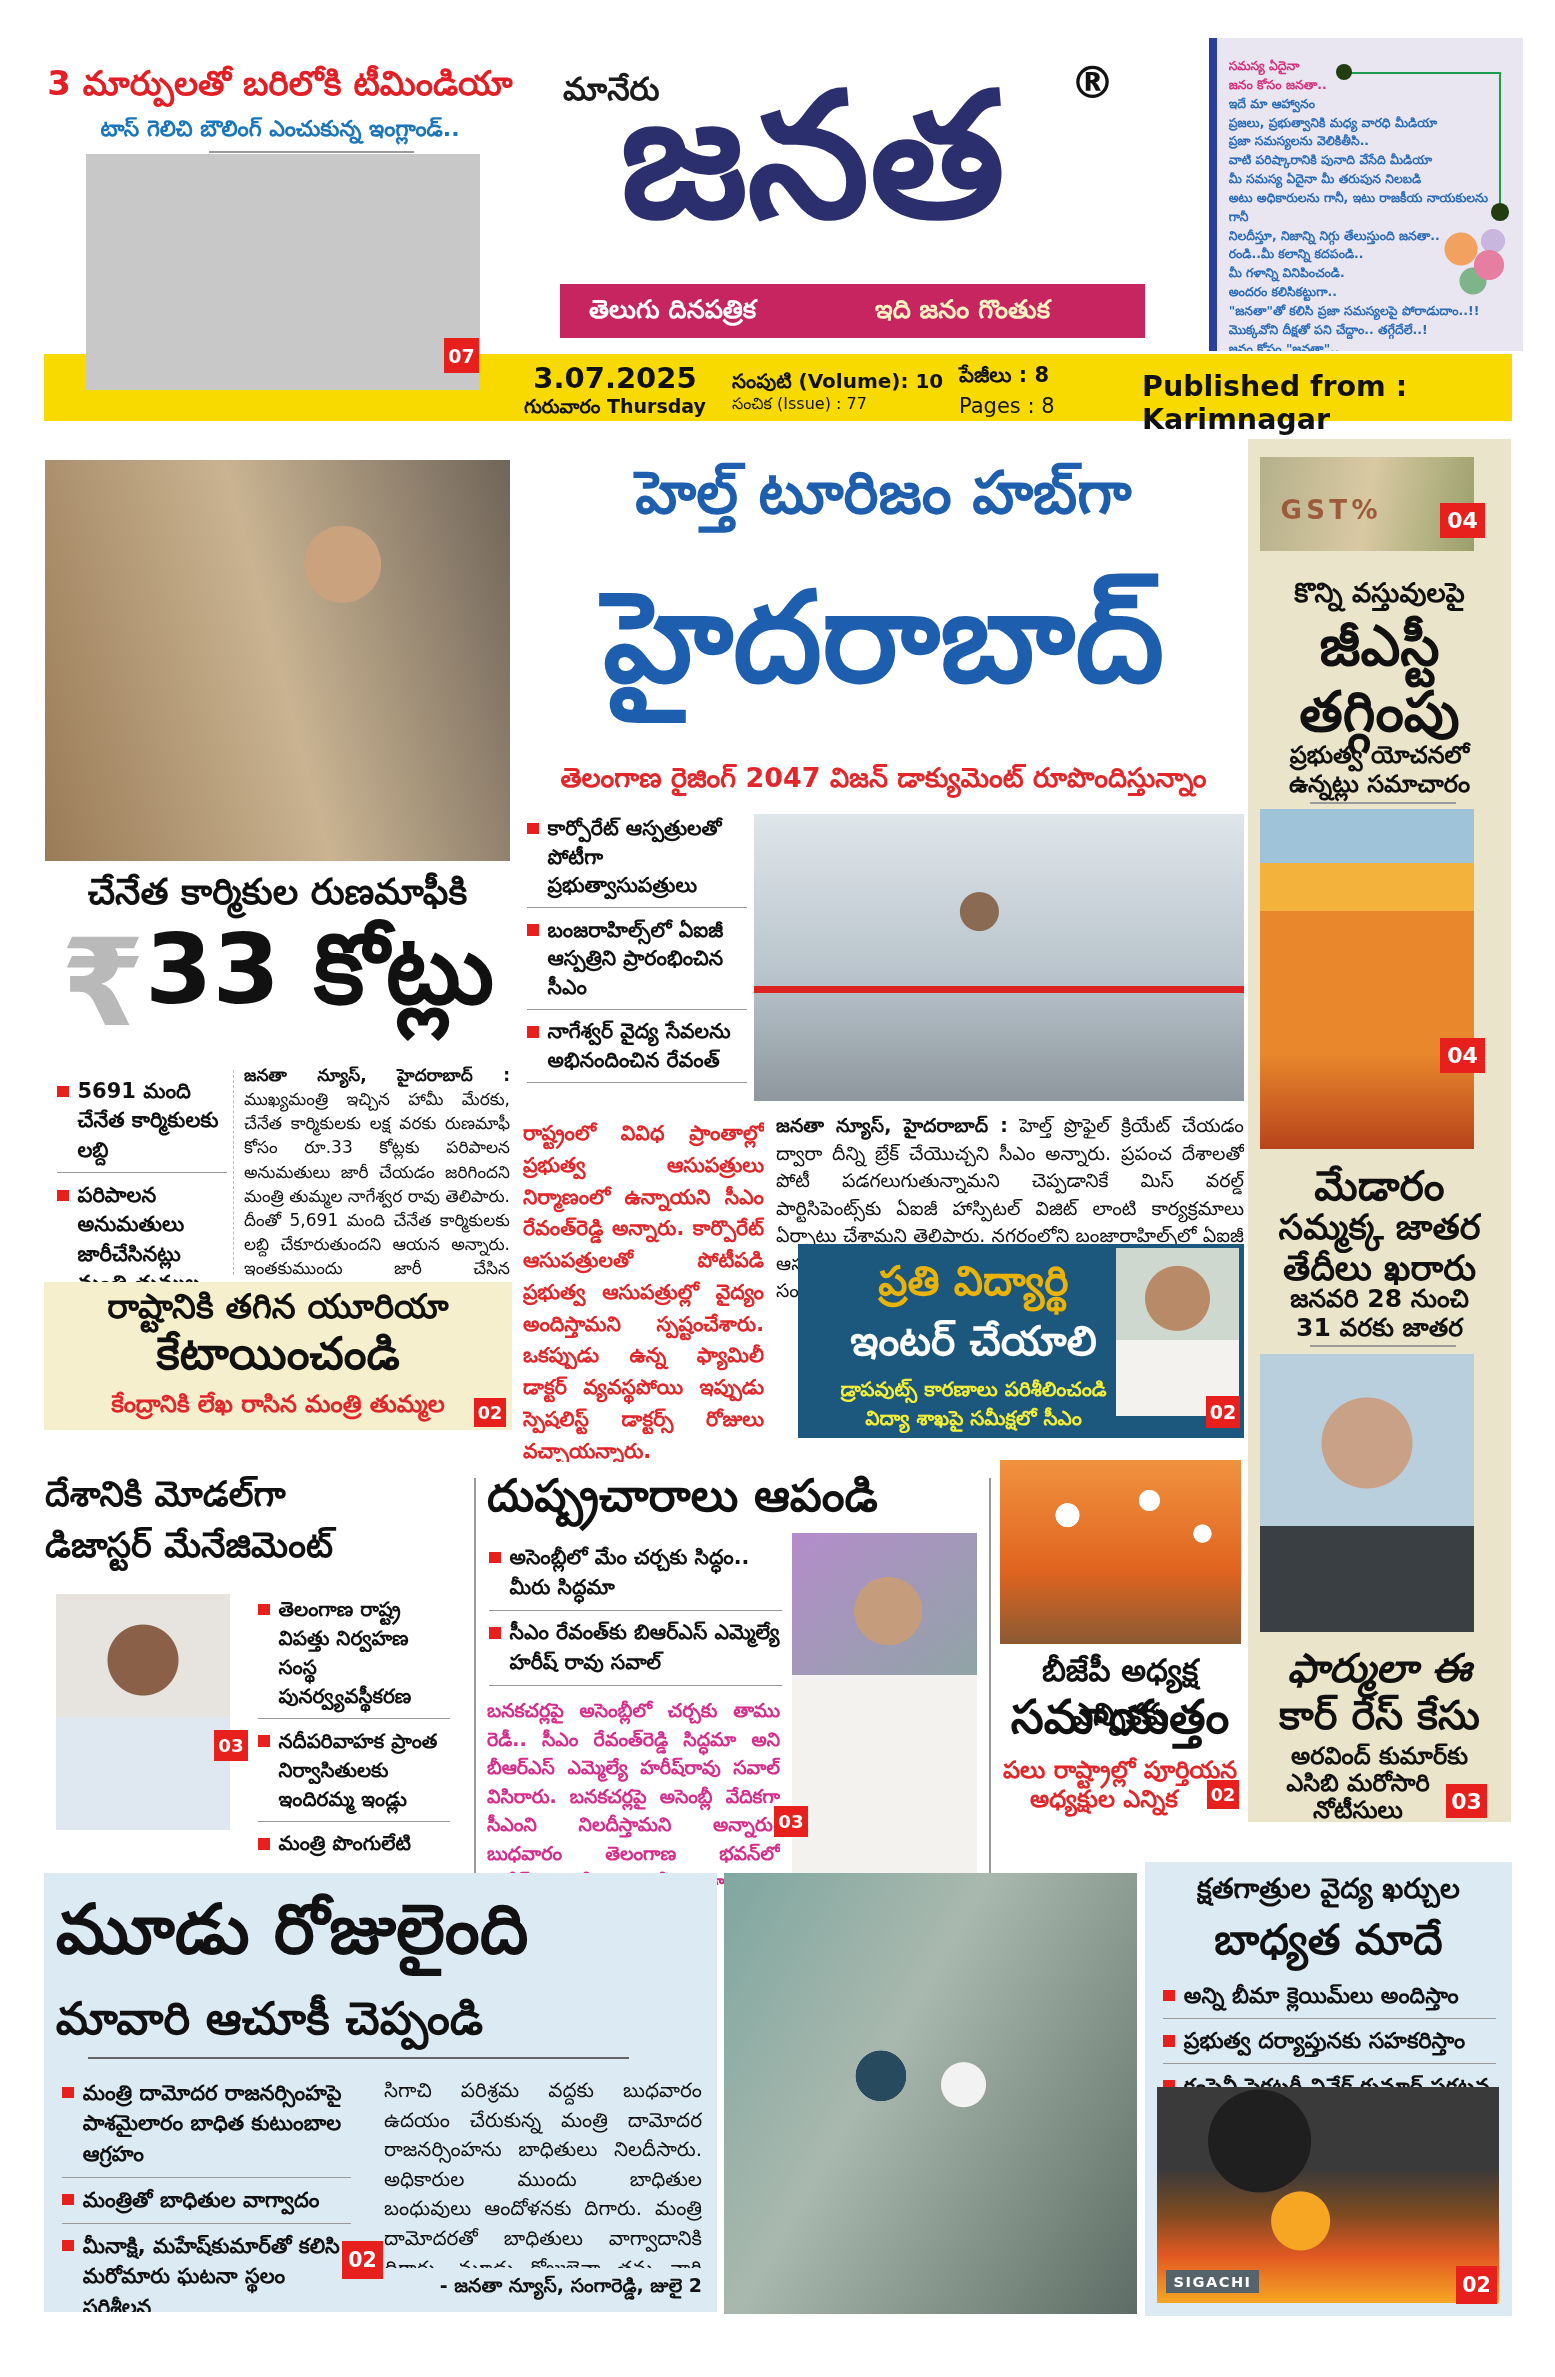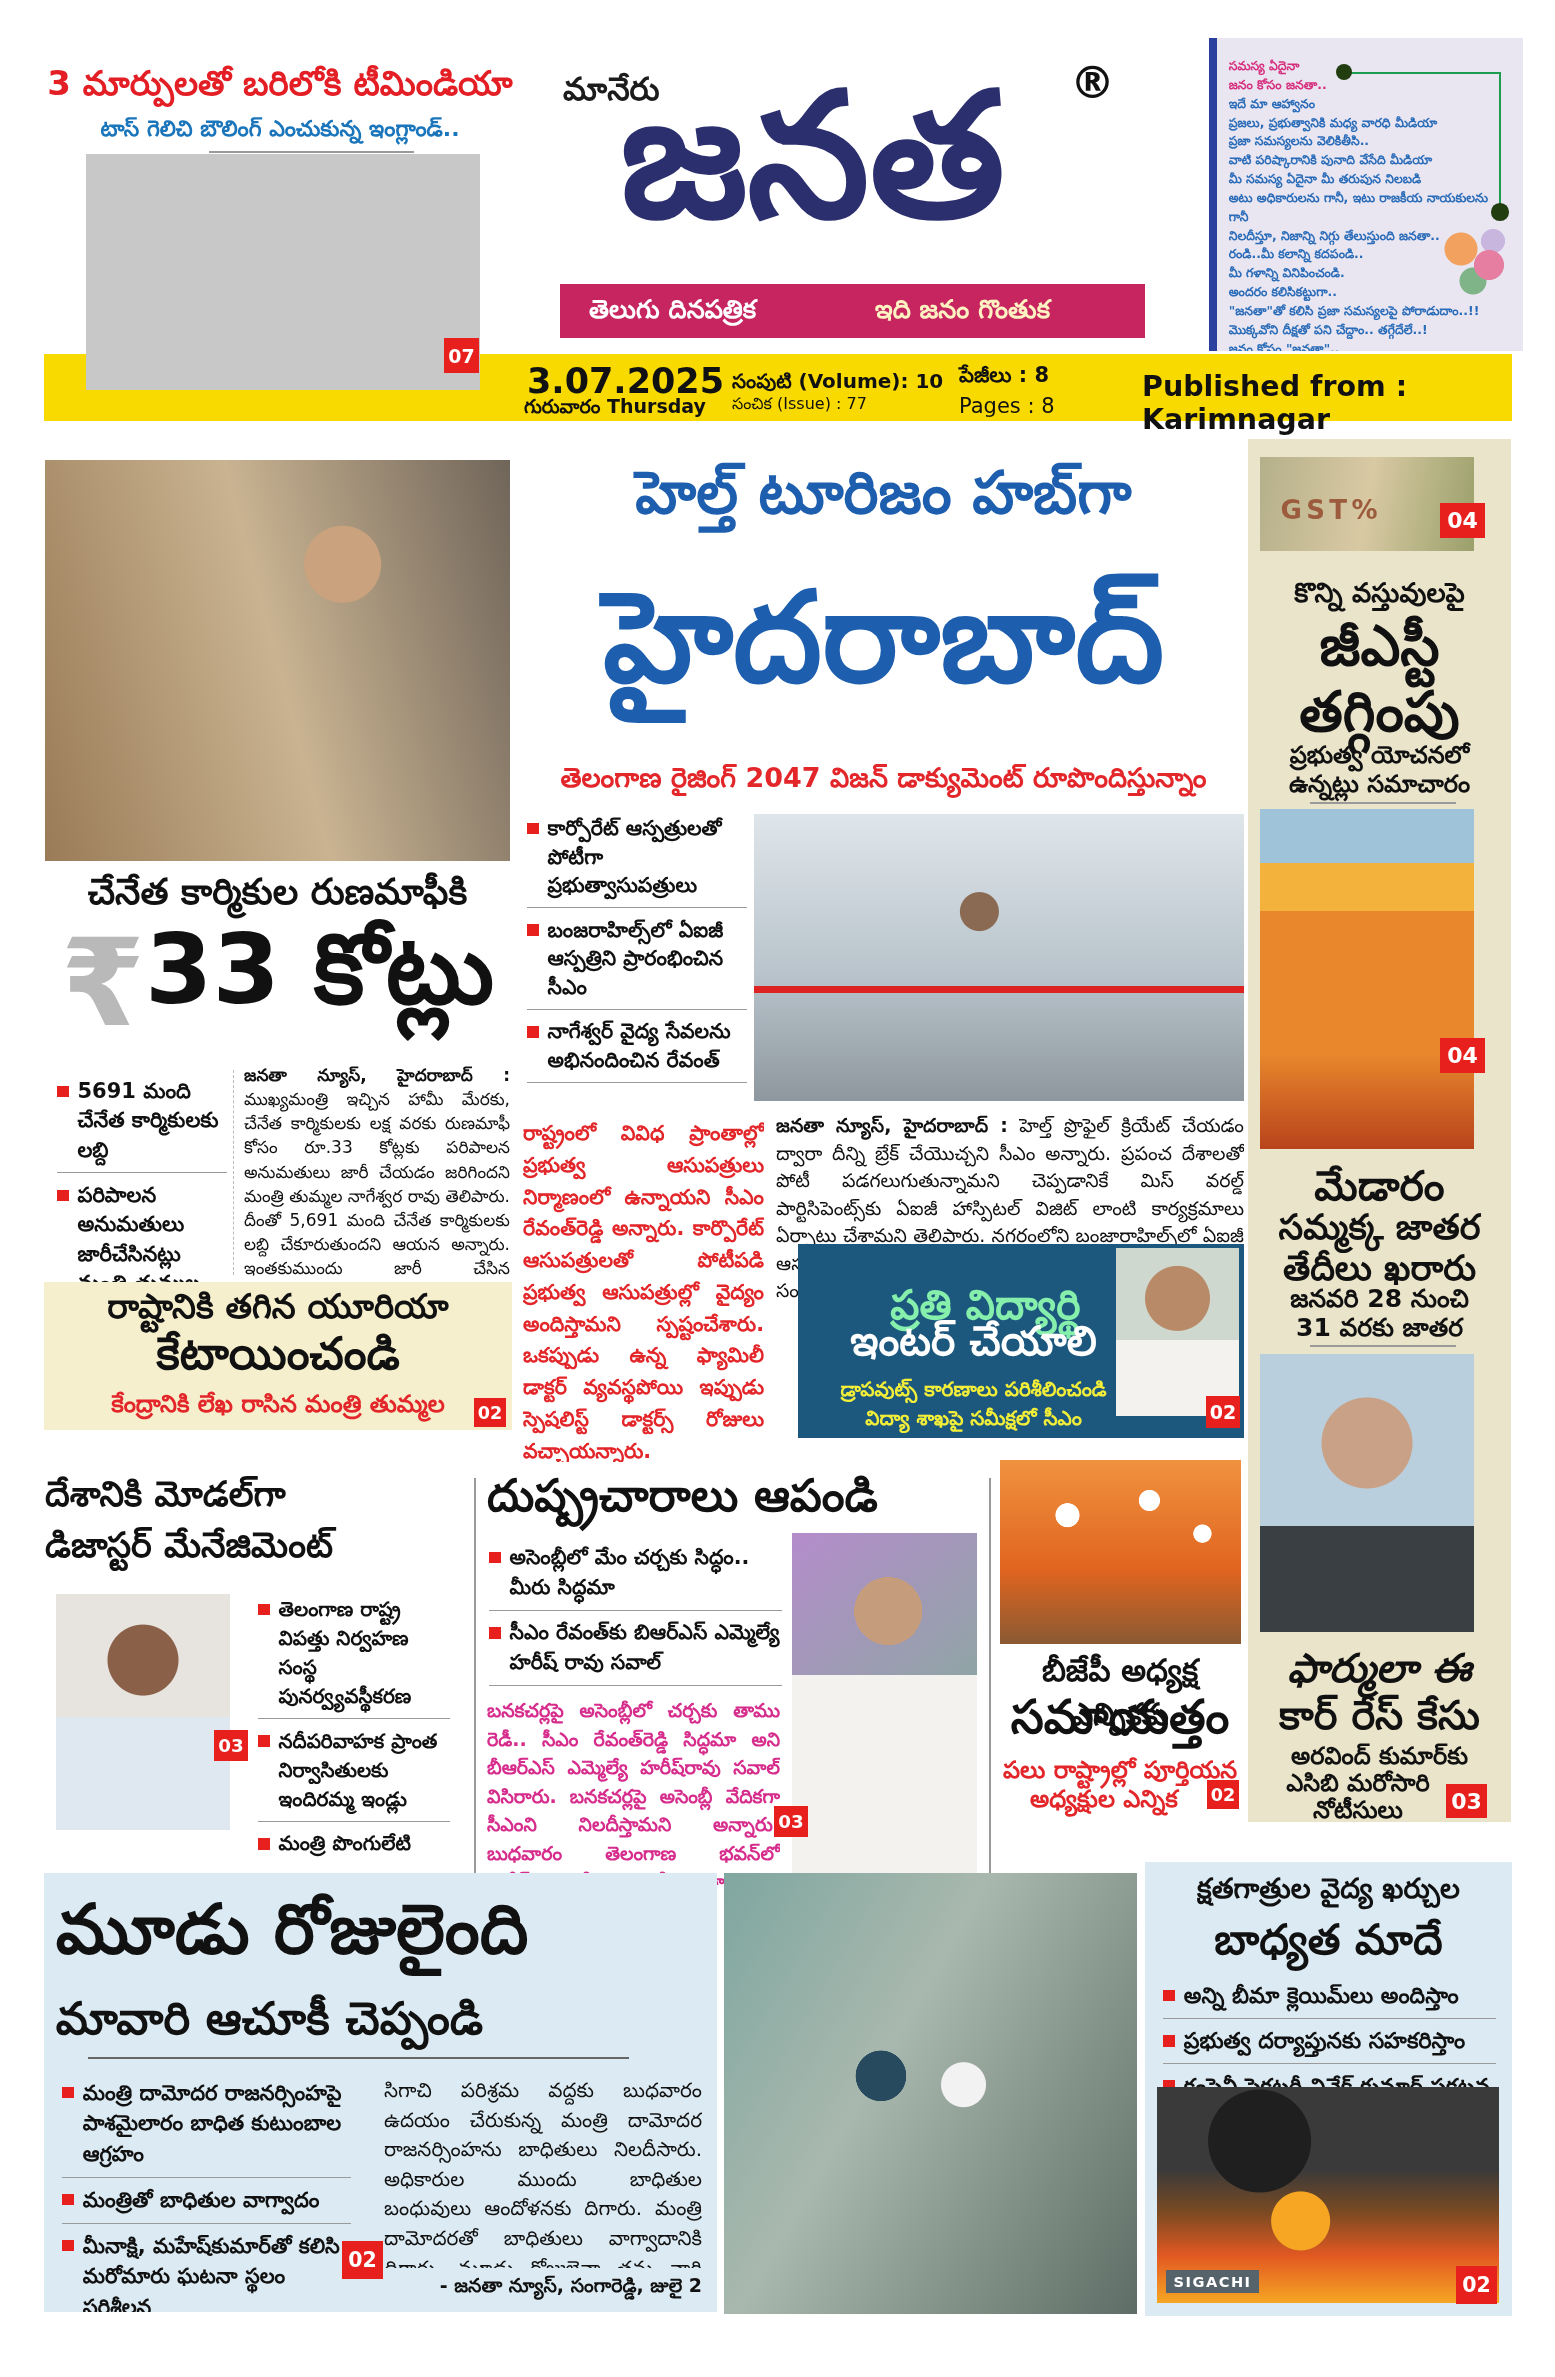--- a/index.html
+++ b/index.html
@@ -67,21 +67,21 @@
       <div style="color:#2b6cb8;">మీ గళాన్ని వినిపించండి.</div>
       <div style="color:#2b6cb8;">అందరం కలిసికట్టుగా..</div>
       <div style="color:#2b6cb8;">"జనతా"తో కలిసి ప్రజా సమస్యలపై పోరాడుదాం..!!</div>
       <div style="color:#2b6cb8;">మొక్కవోని దీక్షతో పని చేద్దాం.. తగ్గేదేలే..!</div>
       <div style="color:#2b6cb8;">జనం కోసం "జనతా"..</div>
 
     </div>
   </div>
 
   <div class="abs" style="left:44px;top:354px;width:1468px;height:67px;background:#f9da00;z-index:1;">
-    <span class="abs b ctr" style="left:483px;top:7.3px;width:176px;font-size:35px;color:#111;text-align:right;">3.07.2025</span>
+    <span class="abs b ctr" style="left:483px;top:7.3px;width:176px;font-size:29px;color:#111;">3.07.2025</span>
     <span class="abs b ctr" style="left:476px;top:41px;width:190px;font-size:19px;color:#111;">గురువారం Thursday</span>
     <span class="abs b" style="left:688px;top:5px;font-size:20px;color:#111;margin-top:10px;">సంపుటి (Volume): 10</span>
     <span class="abs" style="left:688px;top:40px;font-size:16px;color:#111;">సంచిక (Issue) : 77</span>
     <span class="abs b" style="left:915px;top:8.8px;font-size:21px;color:#111;">పేజీలు : 8</span>
     <span class="abs" style="left:915px;top:40px;font-size:21px;color:#111;">Pages : 8</span>
     <span class="abs b" style="left:1098px;top:16px;width:402px;font-size:28.5px;color:#111;">Published from : Karimnagar</span>
   </div>
 
   <div class="abs" style="left:1248px;top:439px;width:263px;height:1383px;background:#eae4cb;"></div>
 
@@ -147,21 +147,21 @@
     <span class="b">జనతా న్యూస్, హైదరాబాద్ :</span>
     <span>హెల్త్ ప్రొఫైల్ క్రియేట్ చేయడం ద్వారా దీన్ని బ్రేక్ చేయొచ్చని సీఎం అన్నారు. ప్రపంచ దేశాలతో పోటీ పడగలుగుతున్నామని చెప్పడానికే మిస్ వరల్డ్ పార్టిసిపెంట్స్‌కు ఏఐజీ హాస్పిటల్ విజిట్ లాంటి కార్యక్రమాలు ఏర్పాటు చేశామని తెలిపారు. నగరంలోని బంజారాహిల్స్‌లో ఏఐజీ ఆస్పత్రిని సీఎం రేవంత్ రెడ్డి బుధవారం ప్రారంభించారు. ఈ సందర్భంగా సీఎం మాట్లాడుతూ.. నగర ప్రజలకు రెండో అతిపెద్ద హాస్పిటల్ అందుబాటులోకి తీసుకొచ్చినందుకు</span>
     <span class="more">
       <span>మిగతా</span>
       <span class="num">2</span>
       <span>లో</span>
     </span>
   </div>
 
   <div class="abs" style="left:798px;top:1244px;width:446px;height:194px;background:#1c577e;overflow:hidden;">
-    <div class="abs b" style="left:34px;top:13px;width:307px;font-size:41px;color:#86efac;text-align:center;margin-top:24px;">ప్రతి విద్యార్థి</div>
+    <div class="abs b" style="left:22px;top:13px;width:307px;font-size:41px;color:#eab308;text-align:center;">ప్రతి విద్యార్థి</div>
     <div class="abs b" style="left:22px;top:73px;width:307px;font-size:41px;color:#ffffff;text-align:center;">ఇంటర్ చేయాలి</div>
     <div class="abs b" style="left:14.6px;top:133px;width:322px;font-size:20px;color:#f3ef39;text-align:center;">డ్రాపవుట్స్ కారణాలు పరిశీలించండి</div>
     <div class="abs b" style="left:14.6px;top:162px;width:322px;font-size:20px;color:#f3ef39;text-align:center;">విద్యా శాఖపై సమీక్షలో సీఎం</div>
     <div class="photo" style="left:318px;top:4.4px;width:123px;height:168px;
                 background:radial-gradient(circle at 50% 30%, #b98a68 0 32px, rgba(0,0,0,0) 33px),
                            linear-gradient(180deg,#cfd8cf 0 55%,#f4f2ee 55% 100%);"></div>
   </div>
   <div class="badge" style="left:1206px;top:1396px;width:34px;height:32px;font-size:19px;">02</div>
 
   <div class="photo" style="left:45px;top:460px;width:465px;height:401px;

